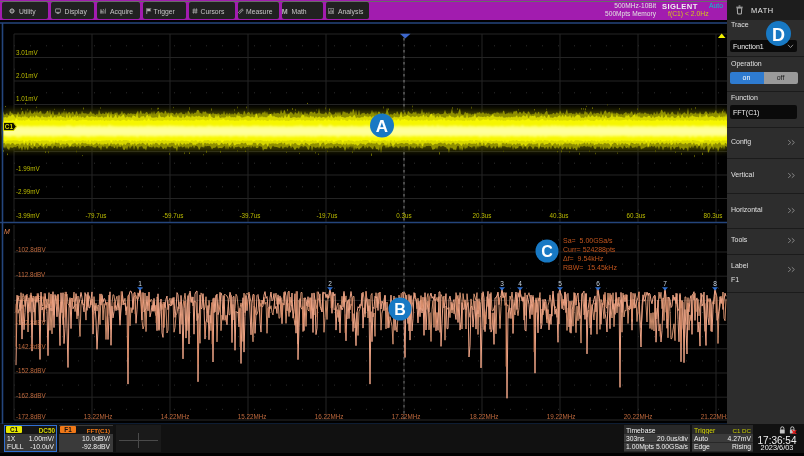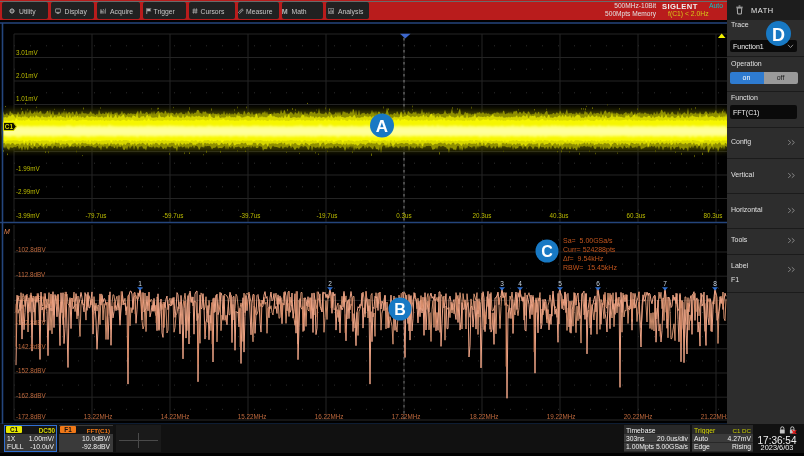--- a/index.html
+++ b/index.html
@@ -218,21 +218,21 @@
 <path d="M3.5,122.5 h10 l3,4 l-3,4 h-10 z" fill="#111100" stroke="#d8d800" stroke-width="1.1"></path>
 <text x="4.8" y="129.2" font-size="6.4" font-weight="bold" fill="#d8d800">C1</text>
 </g>
 <circle cx="382" cy="125.5" r="12" fill="#1879c4"></circle>
 <text x="382" y="131.5" text-anchor="middle" font-size="17" font-weight="bold" fill="#fff">A</text>
 <circle cx="400" cy="309" r="11.5" fill="#1879c4"></circle>
 <text x="400" y="314.8" text-anchor="middle" font-size="16" font-weight="bold" fill="#fff">B</text>
 <circle cx="547" cy="251" r="11.5" fill="#1879c4"></circle>
 <text x="547" y="256.8" text-anchor="middle" font-size="16" font-weight="bold" fill="#fff">C</text>
 </svg>
-<div style="position:absolute;left:0;top:0;width:804px;height:20px;background:#b91c1c">
+<div style="position:absolute;left:0;top:0;width:804px;height:20px;background:#a21caf">
     <div style="position:absolute;left:0;top:1px;width:727px;height:1px;background:#6a6a6a"></div>
     <div style="position:absolute;left:2px;top:2px;width:45.5px;height:16.5px;background:#212121;border-radius:2px"></div>
     <svg style="position:absolute;left:9px;top:8px" width="6" height="6" viewBox="0 0 8 8">
       <circle cx="4" cy="4" r="2.5" fill="none" stroke="#b4b4b4" stroke-width="1.2"></circle>
       <circle cx="4" cy="4" r="0.9" fill="#b4b4b4"></circle>
       <path d="M4 0.2v1.3M4 6.5v1.3M0.2 4h1.3M6.5 4h1.3M1.3 1.3l1 1M5.7 5.7l1 1M6.7 1.3l-1 1M2.3 5.7l-1 1" stroke="#b4b4b4" stroke-width="1"></path>
     </svg>
     <div style="position:absolute;left:19px;top:7.5px;font-size:6.8px;color:#c6c6c6">Utility</div>
     <div style="position:absolute;left:50.5px;top:2px;width:43.0px;height:16.5px;background:#212121;border-radius:2px"></div>
     <svg style="position:absolute;left:54.5px;top:8px" width="6" height="6" viewBox="0 0 8 8">

